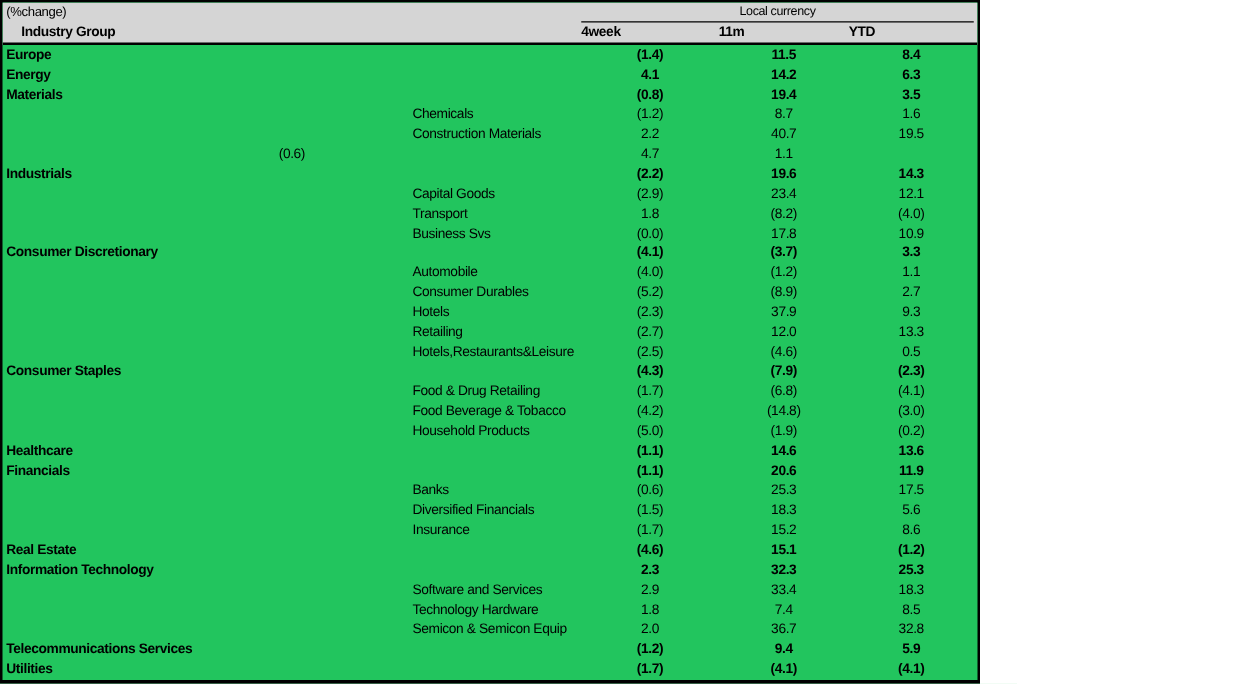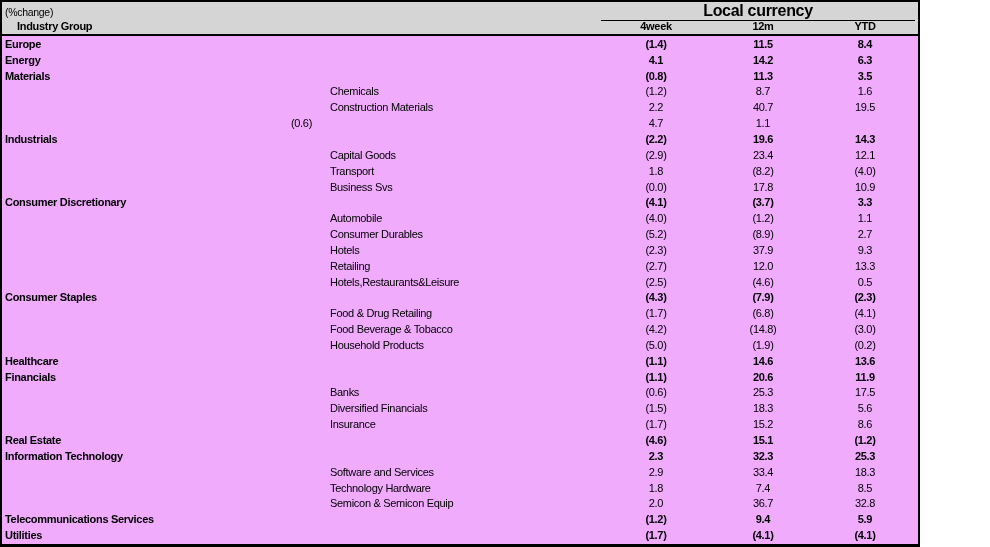--- a/index.html
+++ b/index.html
@@ -3,26 +3,26 @@
 <meta charset="utf-8">
 <style>
   html, body {
     margin: 0;
     padding: 0;
     background: #ffffff;
     font-family: "Liberation Sans", sans-serif;
   }
   .table {
     position: relative;
-    width: 920px;
+    width: 784px;
     height: 547px;
     box-sizing: border-box;
     border: 2px solid #000;
     border-bottom-width: 3px;
-    background: #f0abfc;
+    background: #22c55e;
     overflow: hidden;
   }
   .grid-row {
     display: grid;
     grid-template-columns: 1fr 110px 104px 100px;
     padding-right: 3px;
     align-items: center;
   }
   .thead {
     background: #d5d5d5;
@@ -35,37 +35,36 @@
     letter-spacing: -0.3px;
     padding-left: 3px;
     white-space: nowrap;
   }
   .span-header {
     grid-column: 2 / 5;
     align-self: stretch;
     display: flex;
     align-items: center;
     justify-content: center;
-    font-weight: bold;
-    font-size: 16px;
+    font-weight: normal;
+    font-size: 10px;
     letter-spacing: -0.3px;
     border-bottom: 1.5px solid #000;
   }
   .row-header {
     font-weight: bold;
     font-size: 11px;
     letter-spacing: -0.3px;
     padding-left: 15px;
     white-space: nowrap;
   }
   .col-header {
     font-weight: bold;
     font-size: 11px;
     letter-spacing: -0.3px;
-    text-align: center;
   }
   .tbody {
     display: grid;
     grid-auto-rows: 1fr;
     height: 507px;
   }
   .row { height: auto; }
   .row .label {
     font-size: 11px;
     letter-spacing: -0.3px;
@@ -90,21 +89,21 @@
 
 <div class="table">
   <div class="thead">
     <div class="grid-row hrow1">
       <div class="subtitle">(%change)</div>
       <div class="span-header">Local currency</div>
     </div>
     <div class="grid-row hrow2">
       <div class="row-header">Industry Group</div>
       <div class="col-header">4week</div>
-      <div class="col-header">12m</div>
+      <div class="col-header">11m</div>
       <div class="col-header">YTD</div>
     </div>
   </div>
   <div class="tbody" id="tbody">
   <div class="grid-row row group">
     <div class="label">Europe</div>
     <div class="val">(1.4)</div>
     <div class="val">11.5</div>
     <div class="val">8.4</div>
   </div>
@@ -112,21 +111,21 @@
   <div class="grid-row row group">
     <div class="label">Energy</div>
     <div class="val">4.1</div>
     <div class="val">14.2</div>
     <div class="val">6.3</div>
   </div>
 
   <div class="grid-row row group">
     <div class="label">Materials</div>
     <div class="val">(0.8)</div>
-    <div class="val">11.3</div>
+    <div class="val">19.4</div>
     <div class="val">3.5</div>
   </div>
 
   <div class="grid-row row">
     <div class="label">Chemicals</div>
     <div class="val">(1.2)</div>
     <div class="val">8.7</div>
     <div class="val">1.6</div>
   </div>
 

